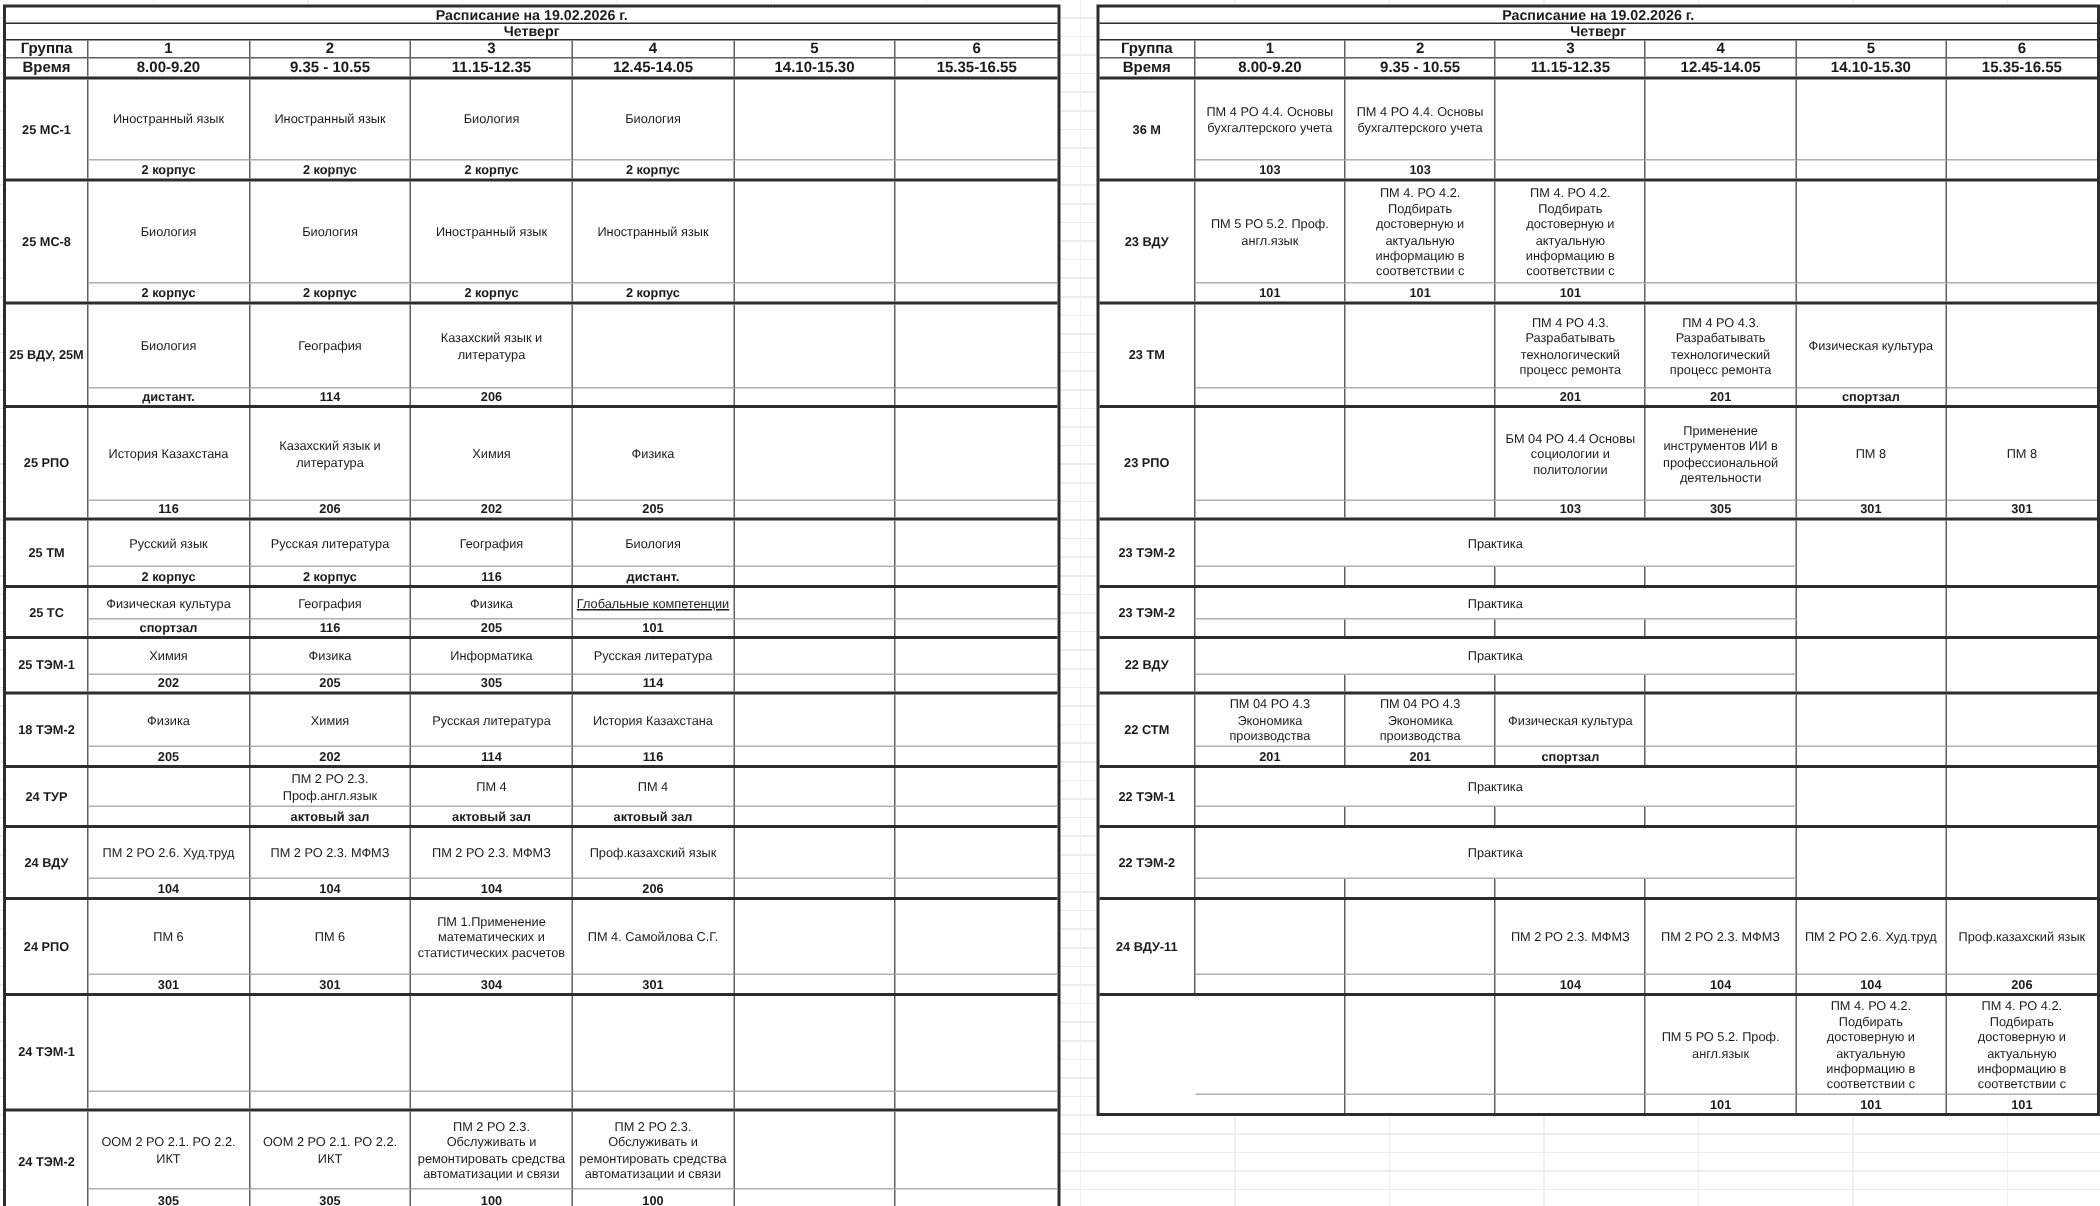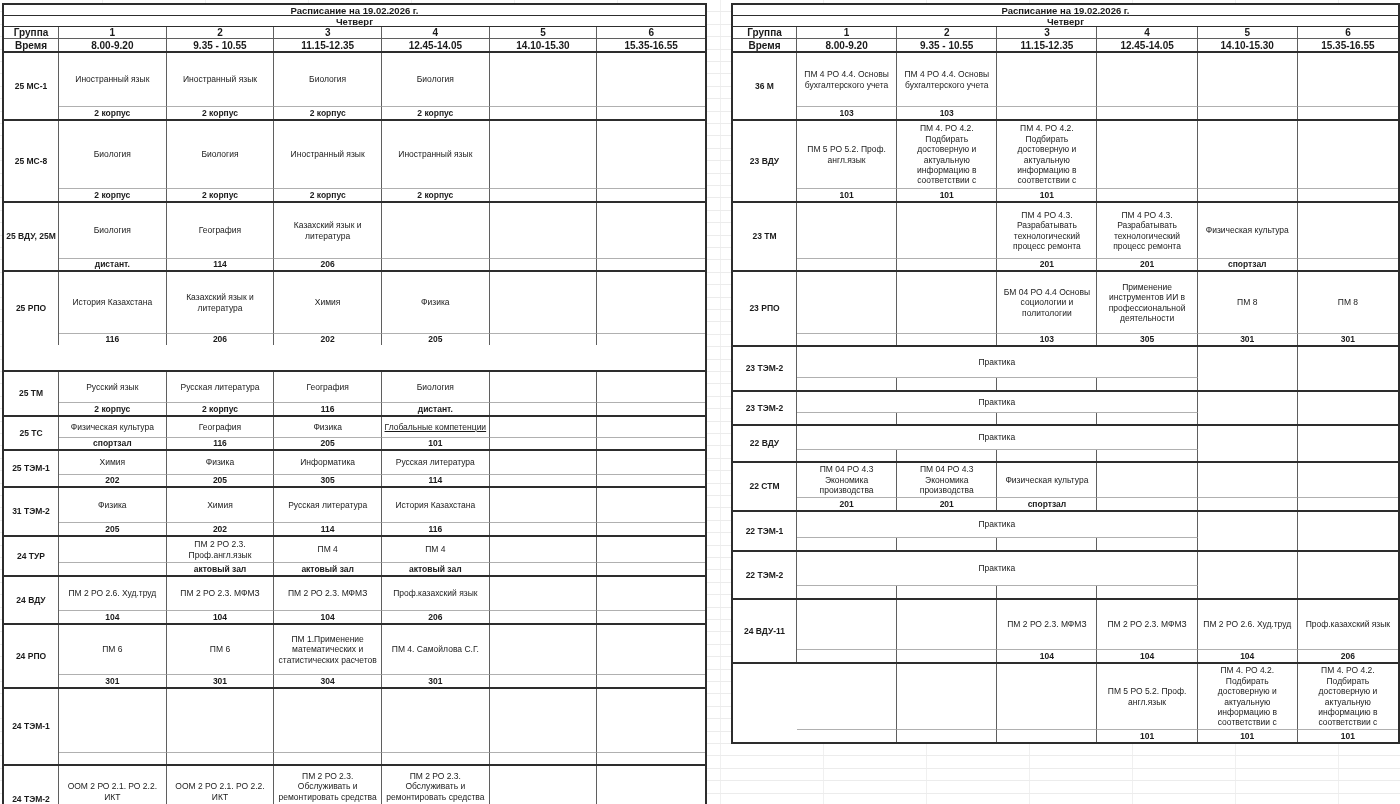--- a/index.html
+++ b/index.html
@@ -125,21 +125,21 @@
         <div class="cell subj" style="grid-area: 1 / 5;">Физика</div>
         <div class="cell subj" style="grid-area: 1 / 6;"></div>
         <div class="cell subj no-r" style="grid-area: 1 / 7;"></div>
         <div class="cell room" style="grid-area: 2 / 2;">116</div>
         <div class="cell room" style="grid-area: 2 / 3;">206</div>
         <div class="cell room" style="grid-area: 2 / 4;">202</div>
         <div class="cell room" style="grid-area: 2 / 5;">205</div>
         <div class="cell room" style="grid-area: 2 / 6;"></div>
         <div class="cell room no-r" style="grid-area: 2 / 7;"></div>
       </div>
-      <div class="block" style="grid-template-rows: 31px 12px; margin-top: 25px;">
+      <div class="block" style="grid-template-rows: 31px 12px;">
         <div class="cell g">25 ТМ</div>
         <div class="cell subj" style="grid-area: 1 / 2;">Русский язык</div>
         <div class="cell subj" style="grid-area: 1 / 3;">Русская литература</div>
         <div class="cell subj" style="grid-area: 1 / 4;">География</div>
         <div class="cell subj" style="grid-area: 1 / 5;">Биология</div>
         <div class="cell subj" style="grid-area: 1 / 6;"></div>
         <div class="cell subj no-r" style="grid-area: 1 / 7;"></div>
         <div class="cell room" style="grid-area: 2 / 2;">2 корпус</div>
         <div class="cell room" style="grid-area: 2 / 3;">2 корпус</div>
         <div class="cell room" style="grid-area: 2 / 4;">116</div>
@@ -171,21 +171,21 @@
         <div class="cell subj" style="grid-area: 1 / 6;"></div>
         <div class="cell subj no-r" style="grid-area: 1 / 7;"></div>
         <div class="cell room" style="grid-area: 2 / 2;">202</div>
         <div class="cell room" style="grid-area: 2 / 3;">205</div>
         <div class="cell room" style="grid-area: 2 / 4;">305</div>
         <div class="cell room" style="grid-area: 2 / 5;">114</div>
         <div class="cell room" style="grid-area: 2 / 6;"></div>
         <div class="cell room no-r" style="grid-area: 2 / 7;"></div>
       </div>
       <div class="block" style="grid-template-rows: 35px 12px;">
-        <div class="cell g">31 ТЭМ-2</div>
+        <div class="cell g">18 ТЭМ-2</div>
         <div class="cell subj" style="grid-area: 1 / 2;">Физика</div>
         <div class="cell subj" style="grid-area: 1 / 3;">Химия</div>
         <div class="cell subj" style="grid-area: 1 / 4;">Русская литература</div>
         <div class="cell subj" style="grid-area: 1 / 5;">История Казахстана</div>
         <div class="cell subj" style="grid-area: 1 / 6;"></div>
         <div class="cell subj no-r" style="grid-area: 1 / 7;"></div>
         <div class="cell room" style="grid-area: 2 / 2;">205</div>
         <div class="cell room" style="grid-area: 2 / 3;">202</div>
         <div class="cell room" style="grid-area: 2 / 4;">114</div>
         <div class="cell room" style="grid-area: 2 / 5;">116</div>

